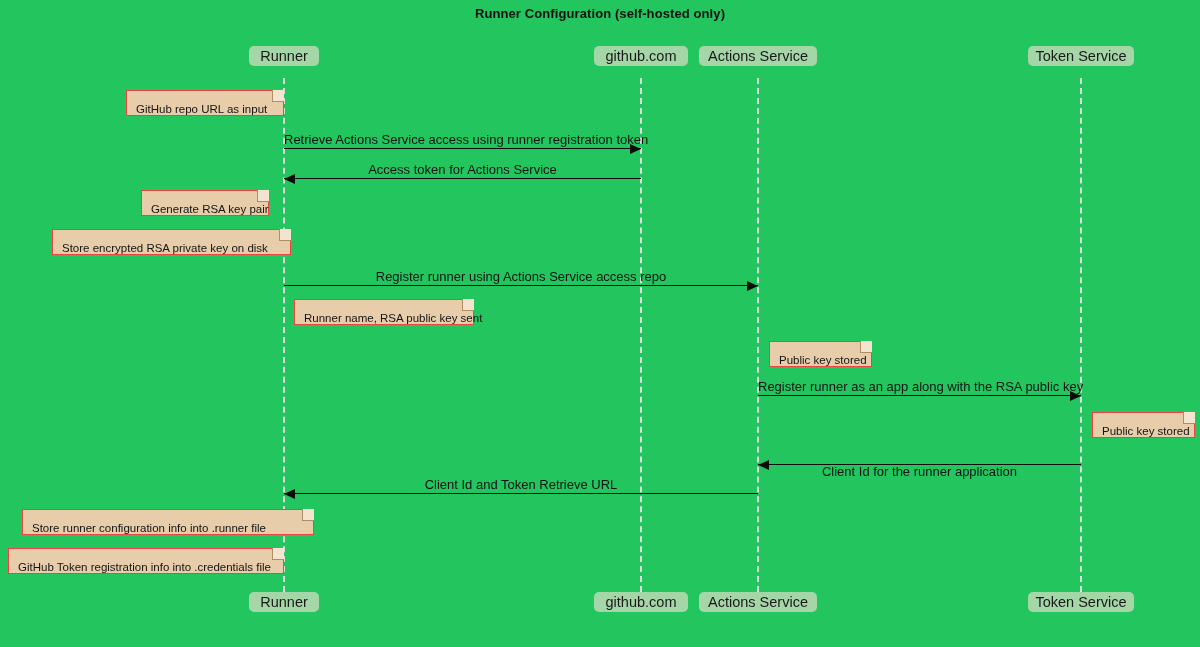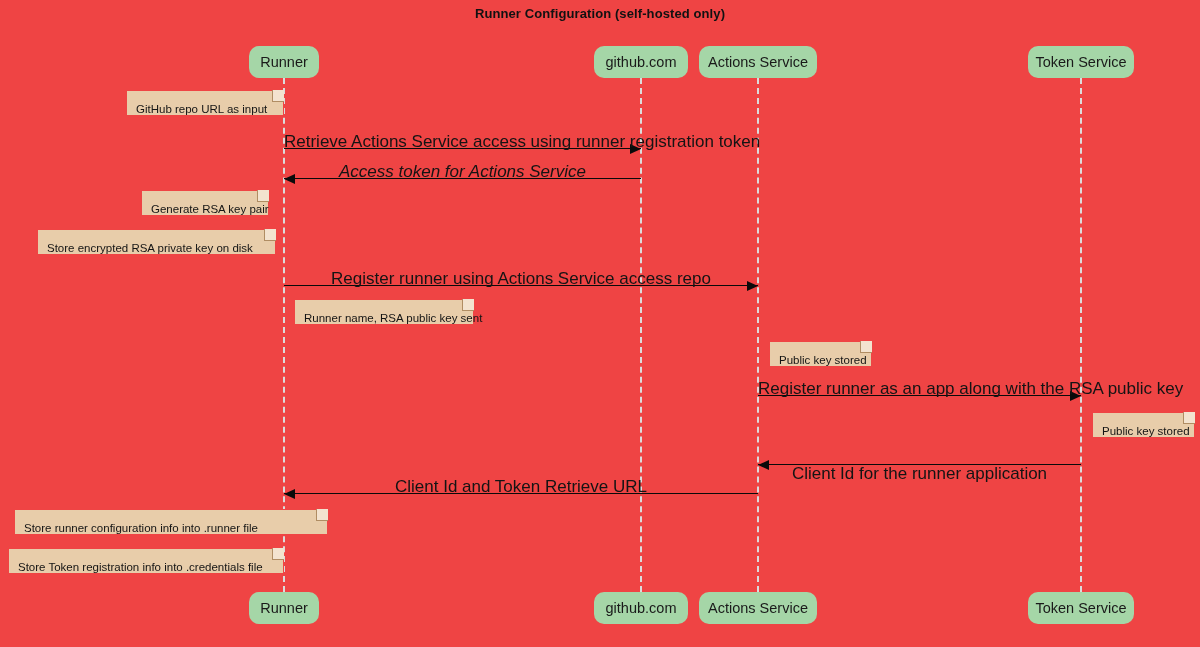--- a/index.html
+++ b/index.html
@@ -8,21 +8,21 @@
     background: #ffffff;
   }
   body {
     font-family: "Liberation Sans", sans-serif;
     -webkit-font-smoothing: antialiased;
   }
   #canvas {
     position: relative;
     width: 1200px;
     height: 647px;
-    background: #ef4444;
+    background: #22c55e;
     overflow: hidden;
   }
 
   
   .diagram-title {
     position: absolute;
     top: 6px;
     left: 0;
     width: 1200px;
     text-align: center;
@@ -35,23 +35,23 @@
   
   .lifeline {
     position: absolute;
     width: 0;
     border-left: 2px dashed #dcdcdc;
   }
 
   
   .participant {
     position: absolute;
-    height: 32px;
+    height: 20px;
     background: #a5d6a7;
-    border-radius: 10px;
+    border-radius: 5px;
     display: flex;
     align-items: center;
     justify-content: center;
     color: #1a1a1a;
     font-size: 14.5px;
     white-space: nowrap;
     box-sizing: border-box;
     padding: 0 12px;
   }
 
@@ -69,21 +69,21 @@
     border-bottom: 5.5px solid transparent;
   }
   .arrowhead.right {
     border-left: 11px solid #0a0a0a;
   }
   .arrowhead.left {
     border-right: 11px solid #0a0a0a;
   }
   .message-label {
     position: absolute;
-    font-size: 17px;
+    font-size: 13px;
     color: #141414;
     white-space: nowrap;
     text-align: center;
   }
 
   
   .note {
     position: absolute;
     background: #e8cdaa;
     border: 1px solid #ef4444;
@@ -119,21 +119,21 @@
       <div class="lifeline" style="left: 640px; top: 78px; height: 514px;"></div>
       <div class="lifeline" style="left: 757px; top: 78px; height: 514px;"></div>
       <div class="lifeline" style="left: 1080px; top: 78px; height: 514px;"></div>
     </div>
   <div id="messages">
       <div class="message" style="left: 284px; top: 148px; width: 357px;"></div>
       <div class="arrowhead right" style="top: 143.5px; left: 630px;"></div>
       <div class="message-label" style="left: 284px; width: 357px; top: 132px;">Retrieve Actions Service access using runner registration token</div>
       <div class="message" style="left: 284px; top: 178px; width: 357px;"></div>
       <div class="arrowhead left" style="top: 173.5px; left: 284px;"></div>
-      <div class="message-label" style="left: 284px; width: 357px; top: 162px; font-style: italic;">Access token for Actions Service</div>
+      <div class="message-label" style="left: 284px; width: 357px; top: 162px;">Access token for Actions Service</div>
       <div class="message" style="left: 284px; top: 285px; width: 474px;"></div>
       <div class="arrowhead right" style="top: 280.5px; left: 747px;"></div>
       <div class="message-label" style="left: 284px; width: 474px; top: 269px;">Register runner using Actions Service access repo</div>
       <div class="message" style="left: 758px; top: 395px; width: 323px;"></div>
       <div class="arrowhead right" style="top: 390.5px; left: 1070px;"></div>
       <div class="message-label" style="left: 758px; width: 323px; top: 379px;">Register runner as an app along with the RSA public key</div>
       <div class="message" style="left: 758px; top: 464px; width: 323px;"></div>
       <div class="arrowhead left" style="top: 459.5px; left: 758px;"></div>
       <div class="message-label" style="left: 758px; width: 323px; top: 464px;">Client Id for the runner application</div>
       <div class="message" style="left: 284px; top: 493px; width: 474px;"></div>
@@ -142,42 +142,42 @@
     </div>
   <div id="notes">
       <div class="note" style="left: 126px; top: 90px; width: 158px;">
         <span>GitHub repo URL as input</span>
         <span class="fold"></span>
       </div>
       <div class="note" style="left: 141px; top: 190px; width: 128px;">
         <span>Generate RSA key pair</span>
         <span class="fold"></span>
       </div>
-      <div class="note" style="left: 37px; top: 229px; width: 239px;">
+      <div class="note" style="left: 52px; top: 229px; width: 239px;">
         <span>Store encrypted RSA private key on disk</span>
         <span class="fold"></span>
       </div>
       <div class="note" style="left: 294px; top: 299px; width: 180px;">
         <span>Runner name, RSA public key sent</span>
         <span class="fold"></span>
       </div>
       <div class="note" style="left: 769px; top: 341px; width: 103px;">
         <span>Public key stored</span>
         <span class="fold"></span>
       </div>
       <div class="note" style="left: 1092px; top: 412px; width: 103px;">
         <span>Public key stored</span>
         <span class="fold"></span>
       </div>
-      <div class="note" style="left: 14px; top: 509px; width: 314px;">
+      <div class="note" style="left: 22px; top: 509px; width: 292px;">
         <span>Store runner configuration info into .runner file</span>
         <span class="fold"></span>
       </div>
       <div class="note" style="left: 8px; top: 548px; width: 276px;">
-        <span>Store Token registration info into .credentials file</span>
+        <span>GitHub Token registration info into .credentials file</span>
         <span class="fold"></span>
       </div>
     </div>
   <div id="participants">
       <div class="participant" style="left: 249px; top: 46px; width: 70px;">
         <span>Runner</span>
       </div>
       <div class="participant" style="left: 249px; top: 592px; width: 70px;">
         <span>Runner</span>
       </div>

